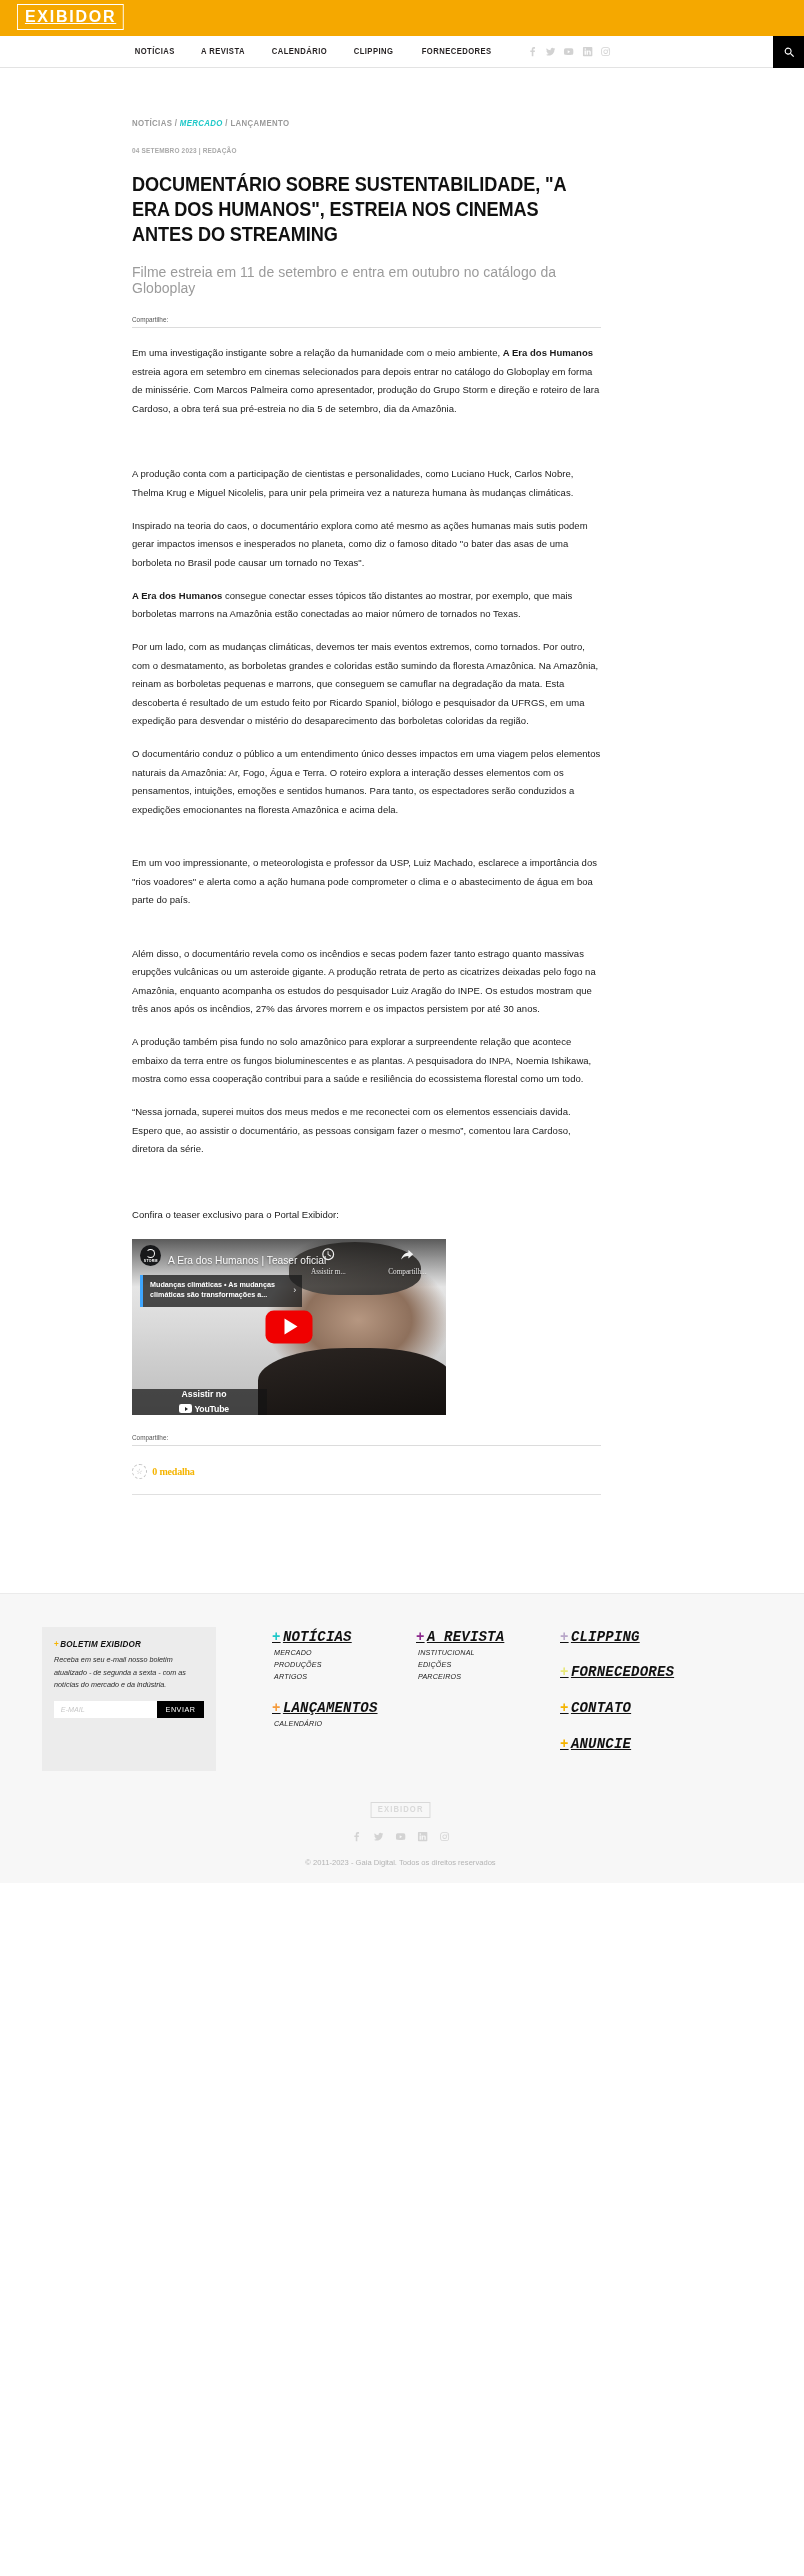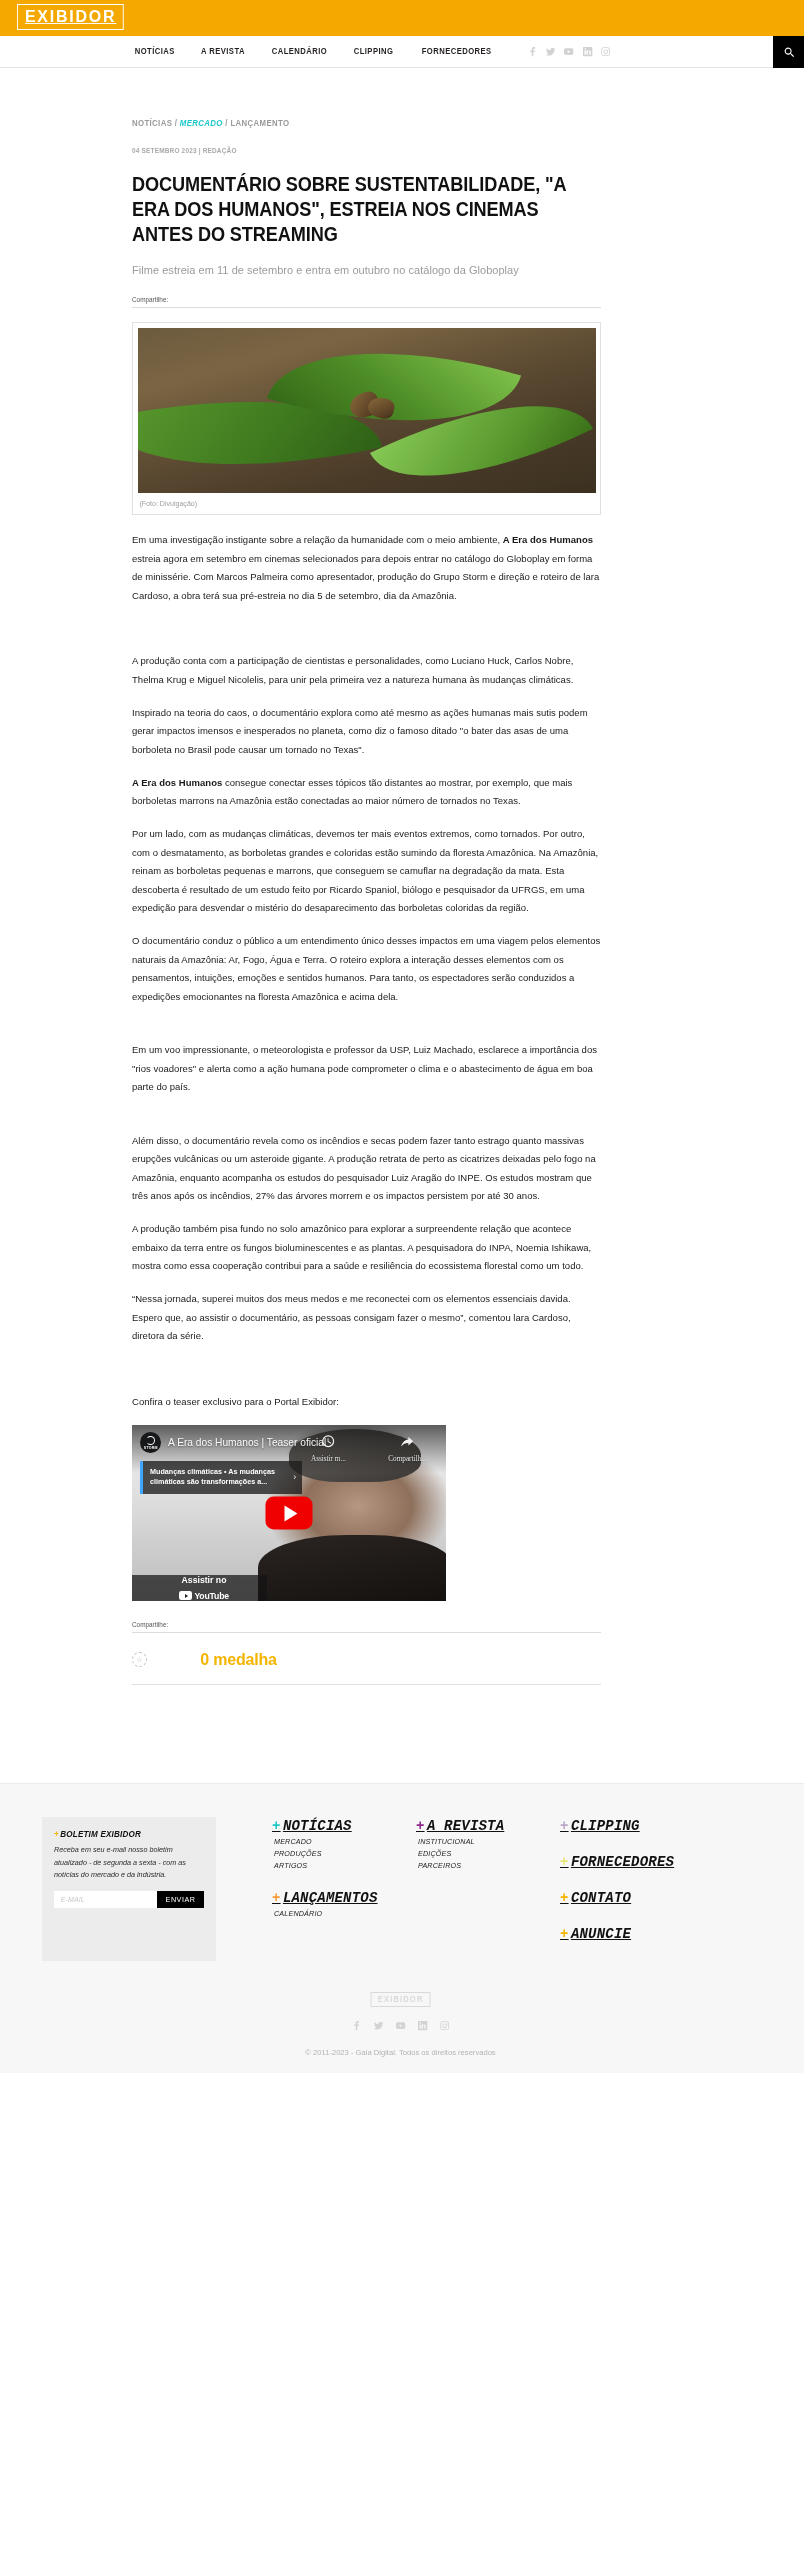--- a/index.html
+++ b/index.html
@@ -126,21 +126,21 @@
     line-height: 1.3;
     font-weight: 700;
     color: #111111;
     letter-spacing: -0.1px;
     text-transform: uppercase;
     transform: scaleX(0.94);
     transform-origin: left;
   }
   .subhead {
     margin-top: 17.4px;
-    font-size: 11px;
+    font-size: 14px;
     color: #9b9b9b;
     font-weight: 400;
     letter-spacing: 0.04px;
   }
   .share-row {
     margin-top: 19.7px;
     border-bottom: 0.8px solid #dcdcdc;
     padding-bottom: 3.8px;
     font-size: 6.4px;
     color: #555555;
@@ -249,21 +249,21 @@
     background: linear-gradient(165deg,#6e6a66,#3a3734);
     border-radius: 50% 50% 38% 38%;
   }
   .vid-grad-top {
     position: absolute; left:0; right:0; top:0; height: 48px;
     background: linear-gradient(180deg, rgba(0,0,0,0.62), rgba(0,0,0,0));
   }
   .vid-head {
     position: absolute;
     left: 8.3px; top: 6.8px;
-    display: flex; align-items: center; gap: 6.8px;
+    display: flex; align-items: flex-end; gap: 6.8px;
     z-index: 4;
   }
   .vid-avatar {
     width: 21px; height: 21px;
     border-radius: 50%;
     background: #17181a;
     display: flex; flex-direction: column;
     align-items: center; justify-content: center;
     flex: none;
   }
@@ -371,26 +371,25 @@
     border-bottom: 0.8px solid #e0e0e0;
   }
   .medal-icon {
     width: 15px; height: 15px;
     border: 1.1px dashed #c2c2c2;
     border-radius: 50%;
     display:flex;align-items:center;justify-content:center;
     color: #b8b8b8; font-size: 7.6px;
   }
   .medal-txt {
-    font-family: Liberation Sans, sans-serif;
-    font-weight: 700;
-    font-size: 16px;
+    font-family: Liberation Serif, serif;
+    font-weight: 700;
+    font-size: 10px;
     color: #f5b400;
     letter-spacing: -0.2px;
-    margin-left: 48px;
   }
 
   
   .footer {
     margin-top: 98px;
     background: #f7f7f7;
     border-top: 0.8px solid #ebebeb;
     padding: 33px 4px 0 0;
     width: 805px;
   }
@@ -578,32 +577,20 @@
     </div>
 
     <div class="meta-line">04 SETEMBRO 2023 | REDAÇÃO</div>
 
     <h1 class="headline">DOCUMENTÁRIO SOBRE SUSTENTABILIDADE, "A ERA DOS HUMANOS", ESTREIA NOS CINEMAS ANTES DO STREAMING</h1>
 
     <div class="subhead">Filme estreia em 11 de setembro e entra em outubro no catálogo da Globoplay</div>
 
     <div class="share-row">Compartilhe:</div>
 
-    <div class="hero">
-      <div class="hero-img">
-        <div class="leaf-a"></div>
-        <div class="leaf-b"></div>
-        <div class="leaf-c"></div>
-        <div class="butterfly">
-          <div class="bf-w1"></div>
-          <div class="bf-w2"></div>
-        </div>
-      </div>
-      <div class="hero-cap">(Foto: Divulgação)</div>
-    </div>
 
     <div class="body-copy">
         <p class="gap-xl">Em uma investigação instigante sobre a relação da humanidade com o meio ambiente, <b>A Era dos Humanos</b> estreia agora em setembro em cinemas selecionados para depois entrar no catálogo do Globoplay em forma de minissérie.  Com Marcos Palmeira como apresentador, produção do Grupo Storm e direção e roteiro de lara Cardoso, a obra terá sua pré-estreia no dia 5 de setembro, dia da Amazônia.</p>
         <p>A produção conta com a participação de cientistas e personalidades, como Luciano Huck, Carlos Nobre, Thelma Krug e Miguel Nicolelis, para unir pela primeira vez a natureza humana às mudanças climáticas.</p>
         <p>Inspirado na teoria do caos, o documentário explora como até mesmo as ações humanas mais sutis podem gerar impactos imensos e inesperados no planeta, como diz o famoso ditado "o bater das asas de uma borboleta no Brasil pode causar um tornado no Texas".</p>
         <p><b>A Era dos Humanos</b> consegue conectar esses tópicos tão distantes ao mostrar, por exemplo, que mais borboletas marrons na Amazônia estão conectadas ao maior número de tornados no Texas.</p>
         <p>Por um lado, com as mudanças climáticas, devemos ter mais eventos extremos, como tornados. Por outro, com o desmatamento, as borboletas grandes e coloridas estão sumindo da floresta Amazônica. Na Amazônia, reinam as borboletas pequenas e marrons, que conseguem se camuflar na degradação da mata. Esta descoberta é resultado de um estudo feito por Ricardo Spaniol, biólogo e pesquisador da UFRGS, em uma expedição para desvendar o mistério do desaparecimento das borboletas coloridas da região.</p>
         <p class="gap-lg">O documentário conduz o público a um entendimento único desses impactos em uma viagem pelos elementos naturais da Amazônia: Ar, Fogo, Água e Terra. O roteiro explora a interação desses elementos com os pensamentos, intuições, emoções e sentidos humanos. Para tanto, os espectadores serão conduzidos a expedições emocionantes na floresta Amazônica e acima dela.</p>
         <p class="gap-lg">Em um voo impressionante, o meteorologista e professor da USP, Luiz Machado, esclarece a importância dos "rios voadores" e alerta como a ação humana pode comprometer o clima e o abastecimento de água em boa parte do país.</p>
         <p>Além disso, o documentário revela como os incêndios e secas podem fazer tanto estrago quanto massivas erupções vulcânicas ou um asteroide gigante. A produção retrata de perto as cicatrizes deixadas pelo fogo na Amazônia, enquanto acompanha os estudos do pesquisador Luiz Aragão do INPE. Os estudos mostram que três anos após os incêndios, 27% das árvores morrem e os impactos persistem por até 30 anos.</p>

